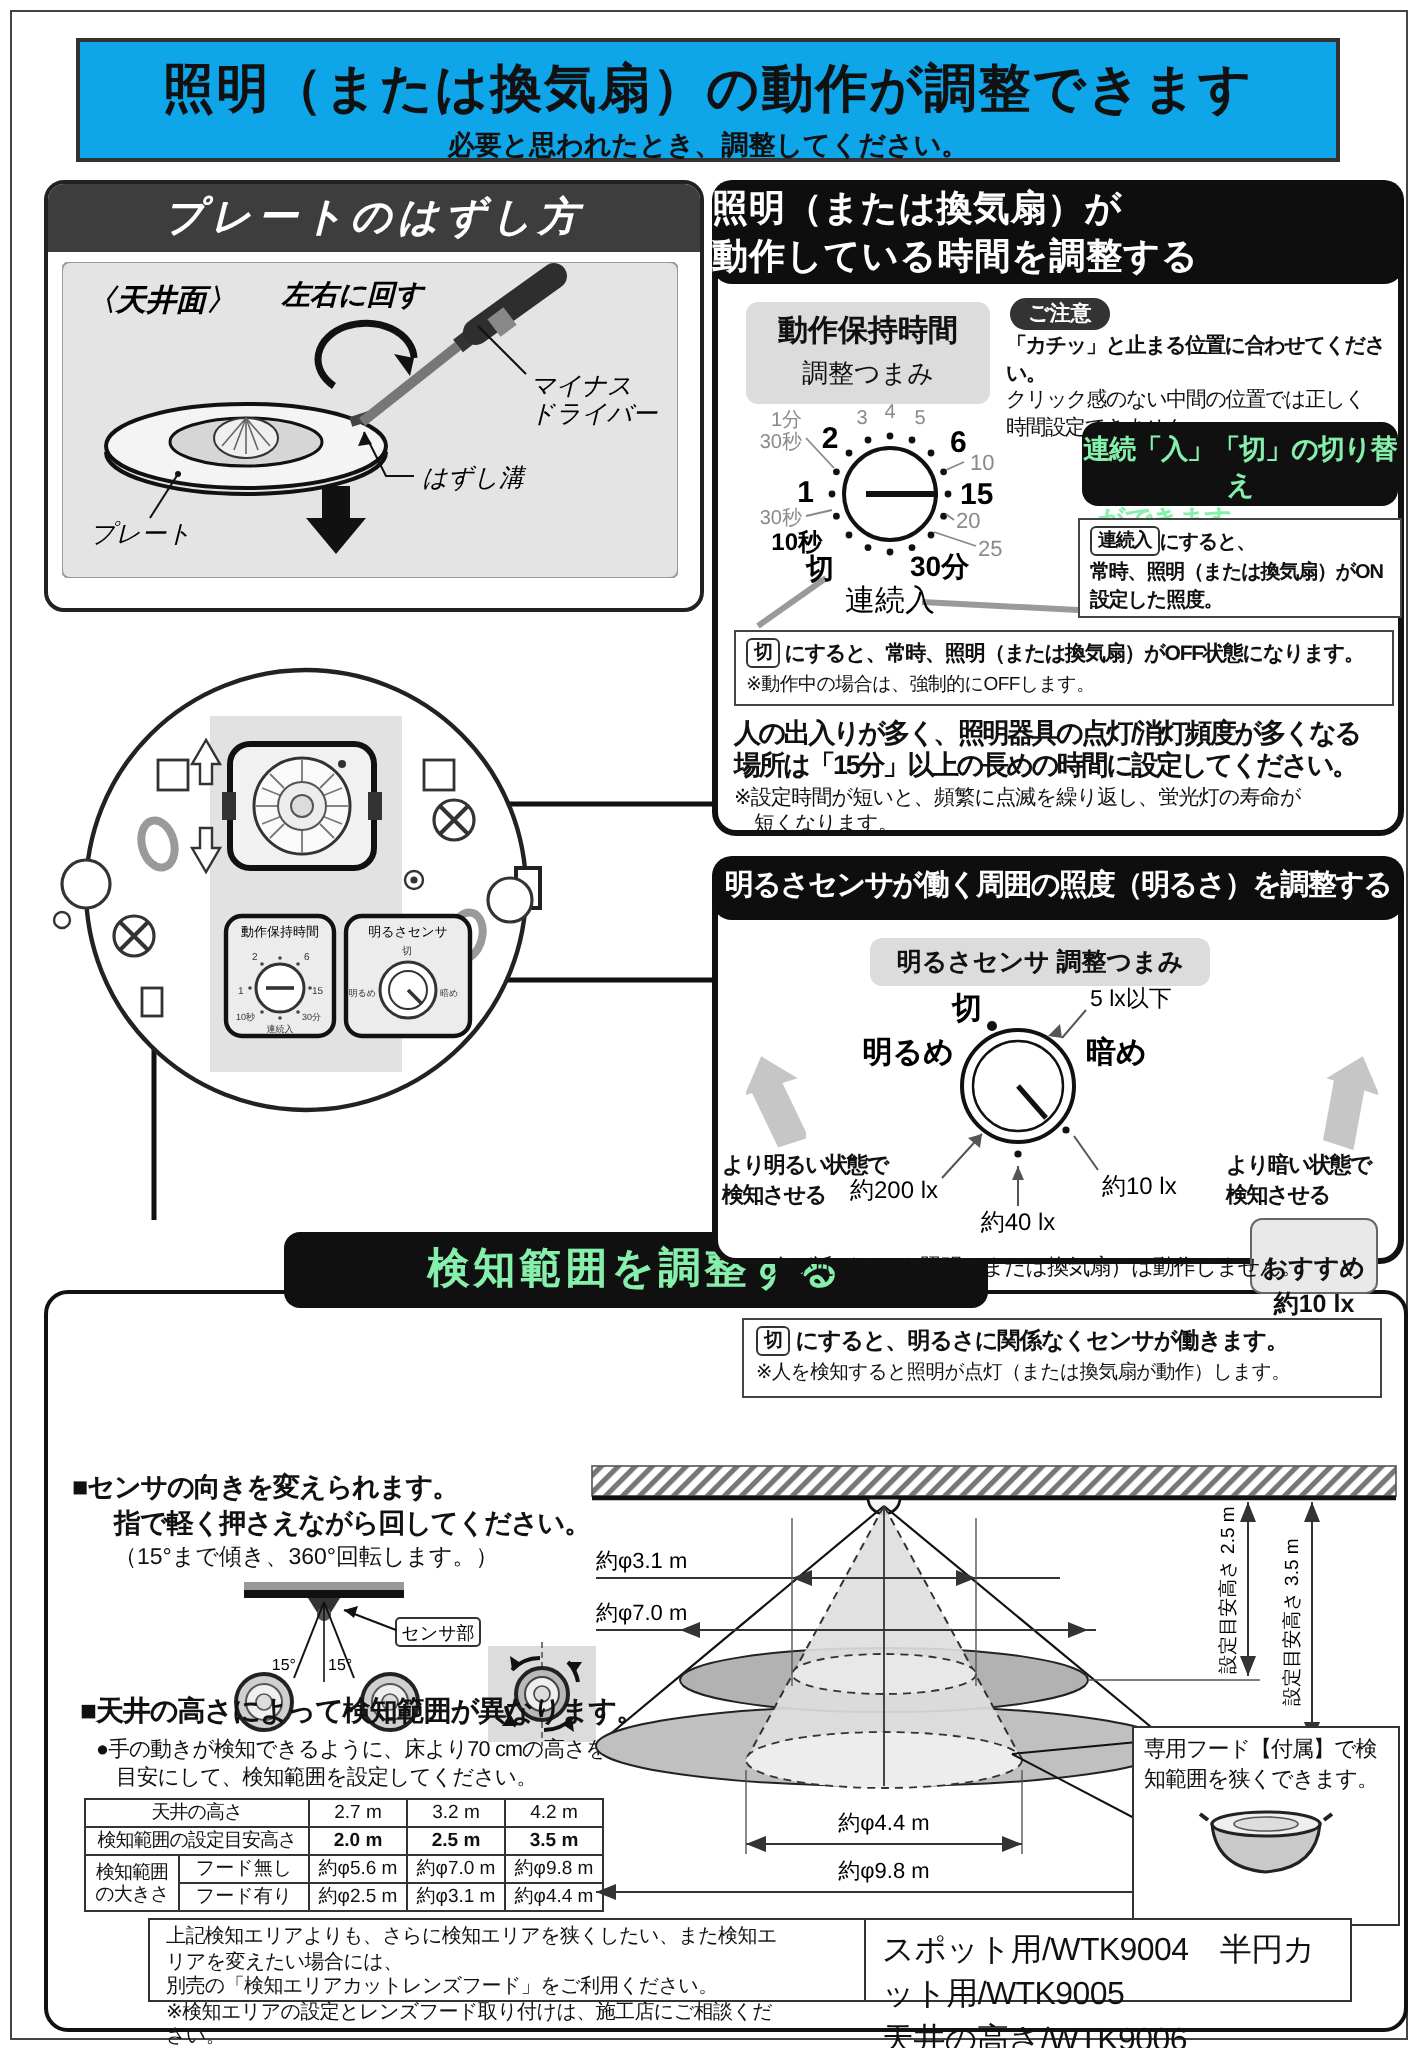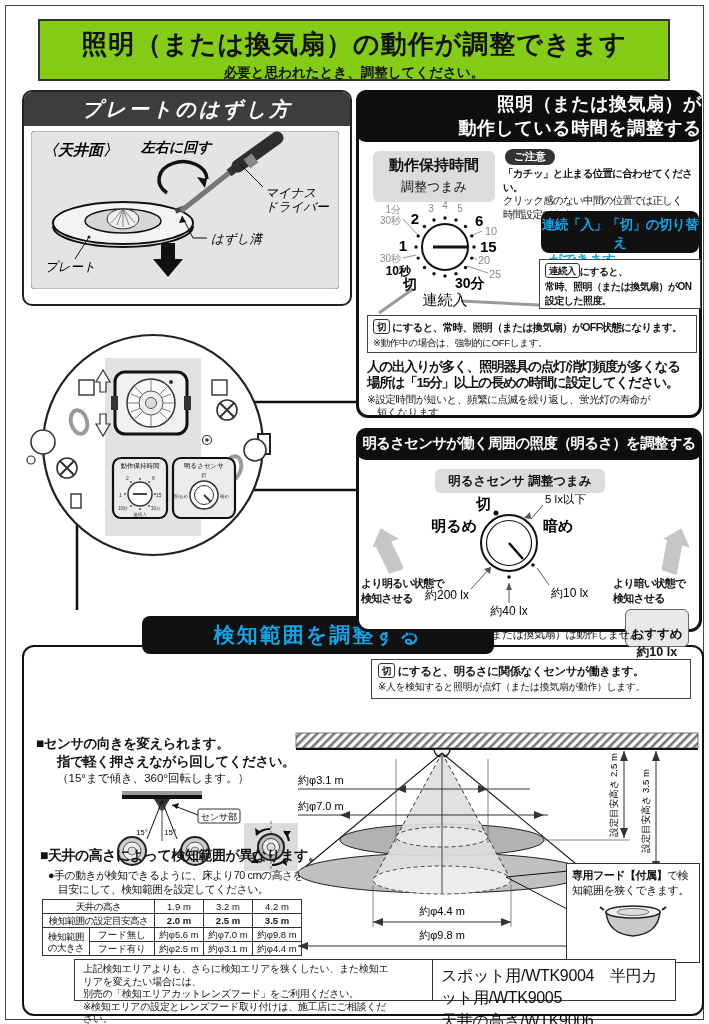--- a/index.html
+++ b/index.html
@@ -1,38 +1,38 @@
 <!DOCTYPE html>
 <html><head>
 <meta charset="utf-8">
 <style>
   html,body{margin:0;padding:0;background:#fff;}
   #page{position:relative;width:709px;height:1024px;background:#fff;overflow:hidden;
         font-family:"Liberation Sans","DejaVu Sans",sans-serif;color:#111;}
   .abs{position:absolute;}
   .frame{position:absolute;left:5px;top:5px;width:697px;height:1013px;border:1px solid #444;}
   
-  .banner{left:38px;top:19px;width:632px;height:62px;border:2px solid #333;background:#84cc16;
+  .banner{left:38px;top:19px;width:632px;height:62px;border:2px solid #333;background:#0ea5e9;
           text-align:center;box-sizing:border-box;padding-top:6px;}
   .banner h1{margin:0;font-size:26px;font-weight:bold;letter-spacing:1px;}
   .banner .sub{font-size:13.5px;font-weight:bold;margin-top:2px;}
   
   .panel{border:3px solid #111;border-radius:12px;background:#fff;box-sizing:border-box;}
-  .blackhead{background:#101010;color:#0ea5e9;font-weight:bold;text-align:center;border-radius:8px;}
+  .blackhead{background:#101010;color:#86efac;font-weight:bold;text-align:center;border-radius:8px;}
   
   .plate-panel{left:22px;top:90px;width:326px;height:212px;border:2.5px solid #222;border-radius:10px;overflow:hidden;z-index:2;font-style:italic;}
   .plate-head{background:#3d3d3d;color:#fff;font-size:20px;font-weight:bold;text-align:center;
               letter-spacing:3px;height:34px;line-height:34px;}
   .plate-body{padding:5px 7px;}
   
   .timer-panel{left:356px;top:90px;width:346px;height:328px;z-index:3;}
   .bright-panel{left:356px;top:428px;width:346px;height:204px;z-index:3;}
   .timer-head{position:absolute;left:-3px;top:-3px;width:346px;height:52px;border-radius:10px;
               background:#0e0e0e;color:#fff;font-weight:bold;font-size:18px;line-height:1.33;
-              text-align:right;padding-top:3px;box-sizing:border-box;letter-spacing:0.5px;}
+              text-align:left;padding-top:3px;box-sizing:border-box;letter-spacing:0.5px;}
   .bright-head{position:absolute;left:-3px;top:-3px;width:346px;height:32px;border-radius:10px;
               background:#0e0e0e;color:#fff;font-weight:bold;font-size:14.5px;line-height:30px;
               text-align:center;box-sizing:border-box;letter-spacing:-0.8px;}
   .knoblabel{background:#dcdcdc;border-radius:6px;text-align:center;}
   .badge{display:inline-block;border:1px solid #333;border-radius:3px;padding:0 3px;
          font-size:9.5px;line-height:13px;vertical-align:1px;background:#fff;}
   .cbadge{display:inline-block;background:#333;color:#fff;border-radius:8px;padding:1px 9px;
           font-size:10.5px;font-weight:bold;}
   .bxborder{border:1.5px solid #444;background:#fff;box-sizing:border-box;}
   .rec-badge{border:1.5px solid #666;border-radius:6px;background:#e9e9e9;text-align:center;
@@ -380,21 +380,21 @@
     <div class="abs h-black" style="left:16px;top:200px;font-size:14px;letter-spacing:-0.5px;">■天井の高さによって検知範囲が異なります。</div>
     <div class="abs" style="left:24px;top:221px;font-size:10.8px;letter-spacing:-0.4px;line-height:1.3;">
       <div>●手の動きが検知できるように、床より70 cmの高さを</div>
       <div style="padding-left:10px;">目安にして、検知範囲を設定してください。</div>
     </div>
 
     <table class="rtable abs" style="left:18px;top:252px;">
       <tbody>
           <tr>
         <td colspan="2" class="lab" style="width:106px;">天井の高さ</td>
-        <td style="width:46px;">1.9 m</td>
+        <td style="width:46px;">2.7 m</td>
         <td style="width:46px;">3.2 m</td>
         <td style="width:46px;">4.2 m</td>
       </tr>
       <tr>
         <td colspan="2" class="lab">検知範囲の設定目安高さ</td>
         <td class="b">2.0 m</td>
         <td class="b">2.5 m</td>
         <td class="b">3.5 m</td>
       </tr>
       <tr>
@@ -467,21 +467,21 @@
       <line x1="366" y1="26" x2="366" y2="146" stroke="#333" stroke-width="1"></line>
       <polygon points="366,26 362,36 370,36" fill="#333"></polygon>
       <polygon points="366,146 362,136 370,136" fill="#333"></polygon>
       <text transform="rotate(-90 359 86)" x="359" y="86" font-size="9.5" text-anchor="middle">設定目安高さ 3.5 m</text>
 
       <line x1="216" y1="152" x2="300" y2="144" stroke="#111" stroke-width="1"></line>
       <line x1="216" y1="152" x2="300" y2="196" stroke="#111" stroke-width="1"></line>
     </svg>
 
     <div class="abs hoodbox" style="left:542px;top:216px;width:134px;height:100px;">
-      <span style="font-weight:bold;">専用フード【付属】</span><span>で検</span>
+      <span style="font-weight:normal;">専用フード【付属】</span><span>で検</span>
       <div>知範囲を狭くできます。</div>
       <svg width="70" height="40" viewBox="0 0 70 40" style="display:block;margin:4px auto 0 auto;">
         <path d="M8,10 Q10,32 35,34 Q60,32 62,10 Z" fill="#c9c9c9" stroke="#222" stroke-width="1.5"></path>
         <ellipse cx="35" cy="10" rx="27" ry="6" fill="#efefef" stroke="#222" stroke-width="1.5"></ellipse>
         <ellipse cx="35" cy="10" rx="16" ry="3.5" fill="#ddd" stroke="#555" stroke-width="0.8"></ellipse>
         <path d="M6,8 L2,5 M64,8 L68,5" stroke="#222" stroke-width="2"></path>
       </svg>
     </div>
 
     <div class="abs footbox" style="left:50px;top:312px;width:602px;height:42px;">

